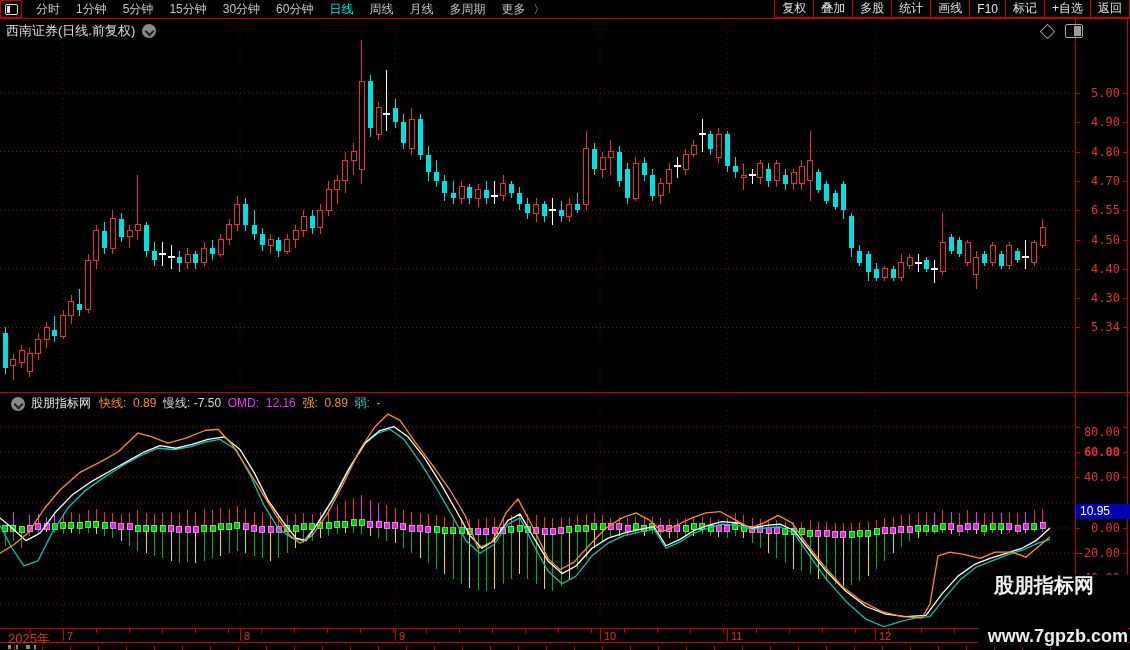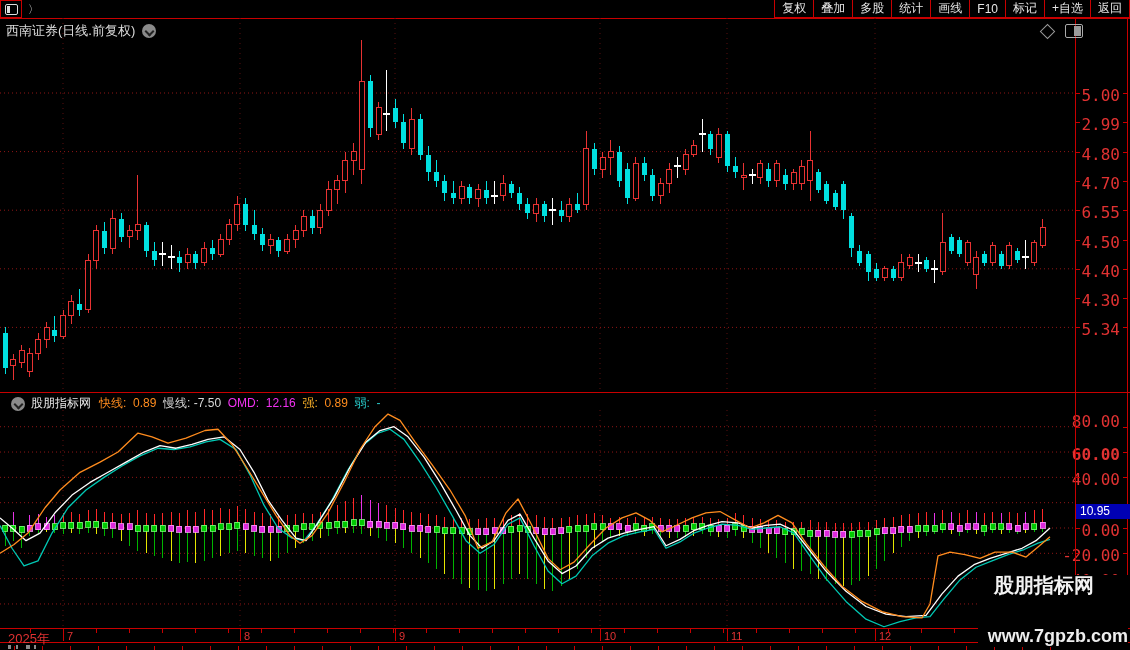--- a/index.html
+++ b/index.html
@@ -22,21 +22,21 @@
   #chart-title-row{position:absolute;left:6px;top:22px;display:flex;align-items:center;z-index:3;}
   #chart-title{color:#dcdcdc;font-size:13px;}
   .circle-chev{width:14px;height:14px;border-radius:50%;background:#8a8a8a;margin-left:7px;position:relative;}
   .circle-chev::after{content:"";position:absolute;left:4px;top:4px;width:5px;height:5px;
         border-right:2px solid #222;border-bottom:2px solid #222;transform:rotate(45deg);}
   #corner-icons{position:absolute;left:1042px;top:24px;display:flex;align-items:center;z-index:3;}
   #icon-diamond{width:9px;height:9px;border:1px solid #999;transform:rotate(45deg);margin-right:12px;}
   #icon-pane{width:16px;height:12px;border:1px solid #aaa;border-radius:2px;position:relative;}
   #icon-pane::after{content:"";position:absolute;right:1px;top:1px;bottom:1px;width:7px;background:#9a9a9a;}
   
-  .axis-label{position:absolute;right:8px;color:#e13232;font-size:16px;}
+  .axis-label{position:absolute;right:8px;color:#e13232;font-size:12px;}
   #price-axis,#ind-axis{position:absolute;left:1075px;width:53px;}
   #ind-marker{position:absolute;left:1076px;width:50px;height:15px;background:#0000b4;color:#fff;
               font-size:12px;line-height:15px;padding-left:4px;z-index:2;}
   .tickL{position:absolute;left:1075px;width:5px;height:1px;background:#c80000;}
   .tickR{position:absolute;left:1123px;width:5px;height:1px;background:#c80000;}
   
   .hline{position:absolute;left:0;width:1130px;height:1px;background:#c80000;}
   .vline{position:absolute;width:1px;background:#c80000;}
   
   #ind-header{position:absolute;left:4px;top:395px;display:flex;align-items:center;font-size:12px;z-index:3;}
@@ -60,20 +60,33 @@
 </style>
 </head>
 <body>
 
 <div id="app">
 
   <div id="toolbar">
     <div id="tb-icon">
       <div class="glyph"></div>
     </div>
+    <div id="tb-left" style="display: flex;">
+        <span class="tb-item">分时</span>
+        <span class="tb-item">1分钟</span>
+        <span class="tb-item">5分钟</span>
+        <span class="tb-item">15分钟</span>
+        <span class="tb-item">30分钟</span>
+        <span class="tb-item">60分钟</span>
+        <span class="tb-item active">日线</span>
+        <span class="tb-item">周线</span>
+        <span class="tb-item">月线</span>
+        <span class="tb-item">多周期</span>
+        <span class="tb-item">更多</span>
+      </div>
     <span id="tb-arrow">〉</span>
     <div id="tb-right">
         <span class="tb-btn">复权</span>
         <span class="tb-btn">叠加</span>
         <span class="tb-btn">多股</span>
         <span class="tb-btn">统计</span>
         <span class="tb-btn">画线</span>
         <span class="tb-btn">F10</span>
         <span class="tb-btn">标记</span>
         <span class="tb-btn">+自选</span>
@@ -353,21 +366,21 @@
     <span id="chart-title">西南证券(日线.前复权)</span>
     <span class="circle-chev"></span>
   </div>
   <div id="corner-icons">
     <span id="icon-diamond"></span>
     <span id="icon-pane"></span>
   </div>
 
   <div id="price-axis">
       <div class="axis-label mono" style="top: 86px;">5.00</div>
-      <div class="axis-label mono" style="top: 115px;">2.99</div>
+      <div class="axis-label mono" style="top: 115px;">4.90</div>
       <div class="axis-label mono" style="top: 145px;">4.80</div>
       <div class="axis-label mono" style="top: 174px;">4.70</div>
       <div class="axis-label mono" style="top: 203px;">6.55</div>
       <div class="axis-label mono" style="top: 233px;">4.50</div>
       <div class="axis-label mono" style="top: 262px;">4.40</div>
       <div class="axis-label mono" style="top: 291px;">4.30</div>
       <div class="axis-label mono" style="top: 320px;">5.34</div>
     </div>
 
   <div class="hline" style="top:392px"></div>
@@ -770,21 +783,21 @@
         <line x1="1042.5" y1="112.46799999999996" x2="1042.5" y2="99.00999999999999" stroke="#ff2828" stroke-width="1"></line>
         <line x1="1042.5" y1="118.46799999999996" x2="1042.5" y2="121.798" stroke="#00b400" stroke-width="1"></line>
         <rect x="1040" y="112.46799999999996" width="5" height="6" fill="#dc28dc" stroke="#ffa0ff" stroke-width="0.8"></rect>
       </g>
       <polyline points="0,115.46799999999996 12,138.25599999999997 24,155.98000000000002 38,150.91599999999994 52,123.06399999999996 68,97.74400000000003 86,80.01999999999998 104,67.36000000000001 122,55.96600000000001 140,45.837999999999965 158,38.24200000000002 174,39.50799999999998 190,36.976 206,31.912000000000035 220,29.379999999999995 236,39.50799999999998 250,64.82799999999997 264,95.21199999999999 278,118 292,128.12800000000004 304,130.65999999999997 316,115.46799999999996 332,90.14800000000002 348,59.76400000000001 364,34.44400000000002 378,23.05000000000001 390,19.25200000000001 404,29.379999999999995 420,52.168000000000006 436,77.488 452,105.34000000000003 466,130.65999999999997 480,143.32000000000005 494,134.45799999999997 508,114.202 520,107.87199999999996 534,135.72400000000005 548,161.04399999999998 562,173.70399999999995 576,166.10799999999995 592,145.85199999999998 608,133.192 624,125.596 640,121.798 654,119.26599999999996 666,138.25599999999997 680,131.92600000000004 694,123.06399999999996 708,118 722,114.202 738,115.46799999999996 752,119.26599999999996 766,118 780,116.73400000000004 794,123.06399999999996 808,143.32000000000005 826,168.64 846,191.428 866,209.15200000000004 884,216.74800000000005 900,211.68399999999997 916,207.88599999999997 930,206.62 944,188.89599999999996 960,169.90599999999995 976,157.24599999999998 992,150.91599999999994 1008,144.586 1024,139.52200000000005 1038,133.192 1050,129.394" fill="none" stroke="#00c8b4" stroke-width="1.3" stroke-linejoin="round"></polyline>
       <polyline points="0,107.87199999999996 12,118 26,130.65999999999997 40,123.06399999999996 55,102.80799999999999 72,85.084 90,72.42399999999998 108,62.29599999999999 126,52.168000000000006 144,42.039999999999964 160,35.70999999999998 176,38.24200000000002 192,34.44400000000002 208,29.379999999999995 224,26.848000000000013 240,39.50799999999998 254,62.29599999999999 268,90.14800000000002 282,110.404 296,128.12800000000004 306,130.65999999999997 318,112.93600000000004 334,87.61599999999999 350,57.23199999999997 366,31.912000000000035 380,20.51800000000003 394,16.720000000000027 408,26.848000000000013 424,47.103999999999985 440,72.42399999999998 456,100.27600000000001 470,125.596 482,138.25599999999997 494,130.65999999999997 508,110.404 520,104.07399999999996 534,128.12800000000004 548,150.91599999999994 562,163.57600000000002 576,155.98000000000002 592,138.25599999999997 608,128.12800000000004 624,123.06399999999996 640,119.26599999999996 654,116.73400000000004 666,135.72400000000005 680,129.394 694,120.53200000000004 708,115.46799999999996 722,111.66999999999996 738,112.93600000000004 752,118 766,115.46799999999996 780,114.202 794,120.53200000000004 808,138.25599999999997 826,161.04399999999998 846,181.29999999999995 866,196.49199999999996 886,204.08799999999997 906,206.62 926,205.35400000000004 942,183.832 958,166.10799999999995 974,154.71399999999994 990,148.38400000000001 1006,143.32000000000005 1022,138.25599999999997 1036,130.65999999999997 1050,118" fill="none" stroke="#ffffff" stroke-width="1.3" stroke-linejoin="round"></polyline>
       <polyline points="0,143.32000000000005 14,134.45799999999997 28,123.06399999999996 45,97.74400000000003 60,80.01999999999998 80,62.29599999999999 100,52.168000000000006 118,42.039999999999964 138,23.05000000000001 152,26.848000000000013 168,33.178 186,28.114000000000033 205,20.51800000000003 218,19.25200000000001 232,34.44400000000002 248,59.76400000000001 262,82.55200000000002 276,105.34000000000003 290,125.596 300,133.192 312,125.596 328,102.80799999999999 344,72.42399999999998 360,39.50799999999998 375,16.720000000000027 388,4.060000000000002 400,10.389999999999986 415,31.912000000000035 432,54.69999999999999 450,80.01999999999998 465,105.34000000000003 478,138.25599999999997 492,131.92600000000004 506,102.80799999999999 518,88.882 532,115.46799999999996 548,148.38400000000001 560,159.77800000000002 574,152.18200000000002 590,134.45799999999997 606,118 622,107.87199999999996 636,102.80799999999999 650,110.404 662,121.798 676,115.46799999999996 692,107.87199999999996 706,102.80799999999999 720,101.54200000000003 736,110.404 750,118 764,112.93600000000004 778,105.34000000000003 792,112.93600000000004 806,133.192 824,155.98000000000002 842,176.236 862,191.428 882,201.55600000000004 902,206.62 922,207.88599999999997 930,193.96000000000004 938,145.85199999999998 950,142.05399999999997 965,144.586 980,148.38400000000001 995,142.05399999999997 1012,142.05399999999997 1026,147.11800000000005 1038,136.99 1050,126.86199999999997" fill="none" stroke="#ff8c1e" stroke-width="1.3" stroke-linejoin="round"></polyline>
     </svg>
 
   <div id="ind-axis">
-      <div class="axis-label mono" style="top: 412px;">80.00</div>
+      <div class="axis-label mono" style="top: 425px;">80.00</div>
       <div class="axis-label mono" style="top: 445px; font-weight: bold;">60.00</div>
       <div class="axis-label mono" style="top: 470px;">40.00</div>
       <div class="axis-label mono" style="top: 521px;">0.00</div>
       <div class="axis-label mono" style="top: 546px;">-20.00</div>
       <div class="axis-label mono" style="top: 571px;">-40.00</div>
     </div>
   <div id="ind-marker" style="top: 504px;">10.95</div>
 
   <div class="vline" style="left:1075px;top:18px;height:623px"></div>
   <div class="vline" style="left:1127px;top:18px;height:623px"></div>

